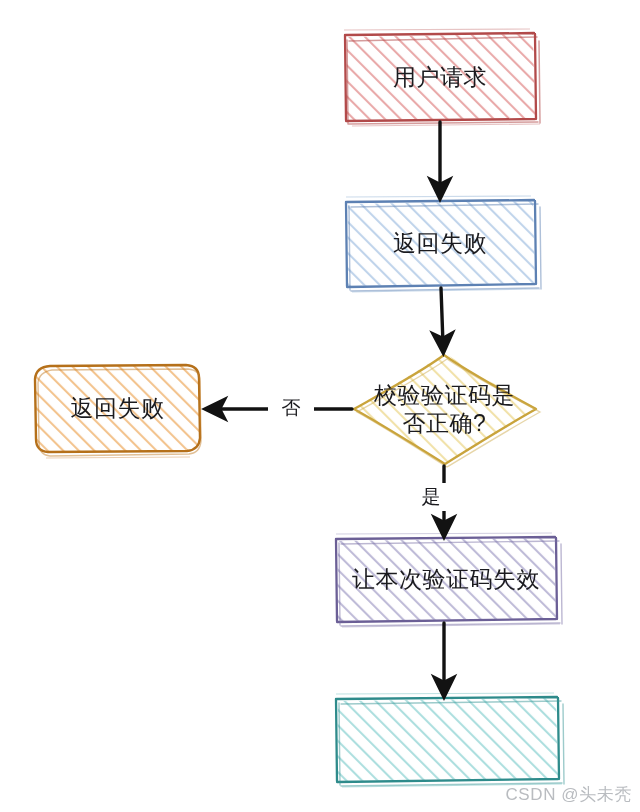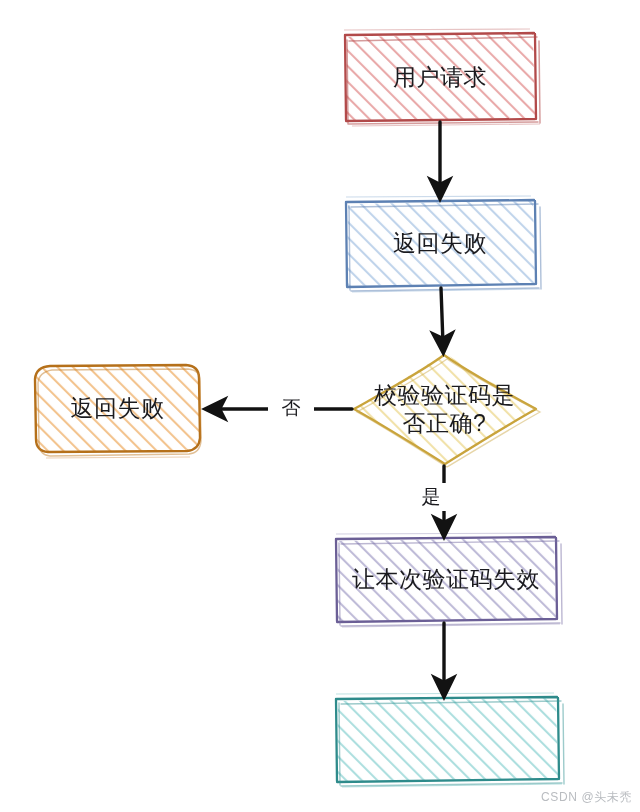--- a/index.html
+++ b/index.html
@@ -48,21 +48,21 @@
     font-size: 19px;
     background: #ffffff;
     padding: 0 3px;
     pointer-events: none;
   }
   .watermark {
     position: absolute;
     right: 8px;
     bottom: 6px;
     color: #b9bcc0;
-    font-size: 12px;
+    font-size: 17px;
     letter-spacing: 0.6px;
     user-select: none;
   }
 </style>
 </head>
 <body>
 
 <div id="canvas">
 
   <svg id="diagram-svg" viewBox="0 0 640 812">

